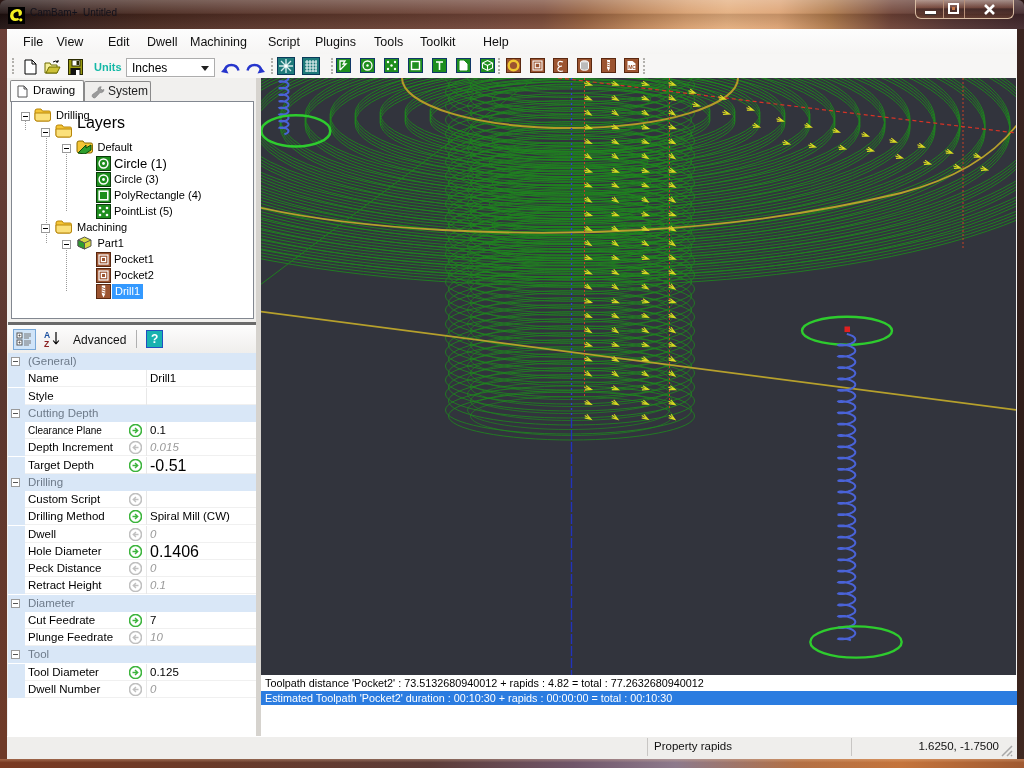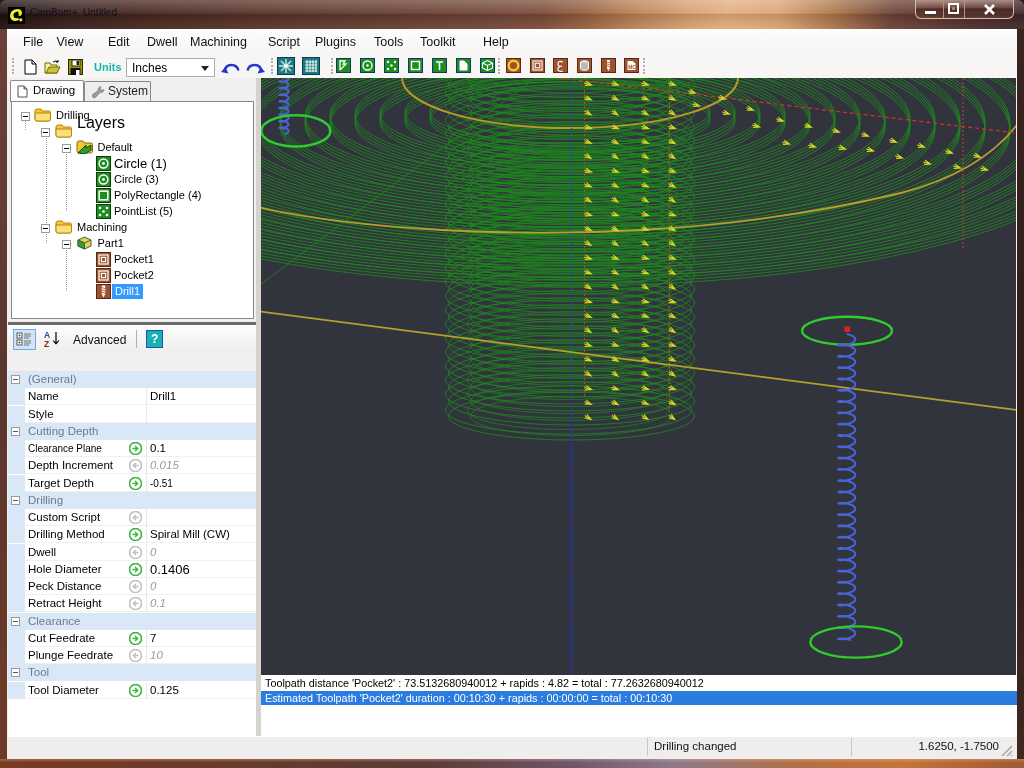--- a/index.html
+++ b/index.html
@@ -282,21 +282,21 @@
       <text x="0" y="8" font-size="8.5" font-weight="bold" fill="#1a50a0" font-family="Liberation Sans">A</text>
       <text x="0" y="17" font-size="8.5" font-weight="bold" fill="#8a2020" font-family="Liberation Sans">Z</text>
       <path d="M12 2 v12 m0 0 l-2.8 -3.5 m2.8 3.5 l2.8 -3.5" stroke="#000" stroke-width="1.2" fill="none"></path>
     </svg></div>
 <div class="abs" style="left:73px;top:333px;font-size:12px;color:#111">Advanced</div>
 <div class="abs" style="left:136px;top:330px;width:1px;height:18px;background:#b0b0b0"></div>
 <div class="abs" style="left:146px;top:330px;width:17px;height:18px;background:#18b2b0;border:1px solid #2050c0">
  <div style="position:absolute;left:4px;top:1px;font-size:12px;font-weight:bold;color:#fff">?</div>
   </div>
 
-<div class="abs" style="left:8px;top:371px;width:248px;height:346px;background:#fff;overflow:hidden">
+<div class="abs" style="left:8px;top:353px;width:248px;height:346px;background:#fff;overflow:hidden">
 <div style="position:absolute;left:0;top:0.0px;width:248px;height:17.25px;background:#d9e7f7"></div>
     <div style="position:absolute;left:3px;top:4.0px;width:9px;height:9px;background:#fff;border:1px solid #9a9a9a;box-sizing:border-box">
       <div style="position:absolute;left:1px;top:3px;width:5px;height:1px;background:#555"></div>
     </div>
     <div style="position:absolute;left:20px;top:0.0px;height:17.25px;line-height:17.5px;font-size:11.5px;color:#6e7b8a">(General)</div>
     <div style="position:absolute;left:0;top:17.2px;width:17px;height:17.25px;background:#d9e7f7"></div>
     <div style="position:absolute;left:17px;top:17.2px;width:231px;height:17.25px;background:#fff;border-bottom:1px solid #f0f0f0;box-sizing:border-box"></div>
     <div style="position:absolute;left:20px;top:17.2px;height:17.25px;line-height:17.5px;font-size:11.5px;color:#000;white-space:nowrap">Name</div>
     <div style="position:absolute;left:142px;top:17.2px;height:17.25px;line-height:17.5px;font-size:11.5px;color:#000;white-space:nowrap">Drill1</div>
     <div style="position:absolute;left:137.5px;top:17.2px;width:1px;height:17.25px;background:#e8e8e8"></div>
@@ -328,21 +328,21 @@
     </svg>
     <div style="position:absolute;left:142px;top:86.2px;height:17.25px;line-height:17.5px;font-size:11.5px;font-style:italic;color:#9a9a9a;white-space:nowrap">0.015</div>
     <div style="position:absolute;left:137.5px;top:86.2px;width:1px;height:17.25px;background:#e8e8e8"></div>
     <div style="position:absolute;left:0;top:103.5px;width:17px;height:17.25px;background:#d9e7f7"></div>
     <div style="position:absolute;left:17px;top:103.5px;width:231px;height:17.25px;background:#fff;border-bottom:1px solid #f0f0f0;box-sizing:border-box"></div>
     <div style="position:absolute;left:20px;top:103.5px;height:17.25px;line-height:17.5px;font-size:11.5px;color:#000;white-space:nowrap">Target Depth</div>
     <svg width="13" height="13" style="position:absolute;left:121px;top:105.5px">
       <circle cx="6.5" cy="6.5" r="6" fill="#fff" stroke="#3cb43c" stroke-width="1.6"></circle>
       <path d="M3.5 6.5 h5 M6 4 l2.7 2.5 L6 9" fill="none" stroke="#3cb43c" stroke-width="1.4"></path>
     </svg>
-    <div style="position:absolute;left:142px;top:103.5px;height:17.25px;line-height:17.5px;font-size:10px;color:#000;white-space:nowrap">-0.51</div>
+    <div style="position:absolute;left:142px;top:103.5px;height:17.25px;line-height:17.5px;font-size:16px;color:#000;white-space:nowrap">-0.51</div>
     <div style="position:absolute;left:137.5px;top:103.5px;width:1px;height:17.25px;background:#e8e8e8"></div>
     <div style="position:absolute;left:0;top:120.8px;width:248px;height:17.25px;background:#d9e7f7"></div>
     <div style="position:absolute;left:3px;top:124.8px;width:9px;height:9px;background:#fff;border:1px solid #9a9a9a;box-sizing:border-box">
       <div style="position:absolute;left:1px;top:3px;width:5px;height:1px;background:#555"></div>
     </div>
     <div style="position:absolute;left:20px;top:120.8px;height:17.25px;line-height:17.5px;font-size:11.5px;color:#6e7b8a">Drilling</div>
     <div style="position:absolute;left:0;top:138.0px;width:17px;height:17.25px;background:#d9e7f7"></div>
     <div style="position:absolute;left:17px;top:138.0px;width:231px;height:17.25px;background:#fff;border-bottom:1px solid #f0f0f0;box-sizing:border-box"></div>
     <div style="position:absolute;left:20px;top:138.0px;height:17.25px;line-height:17.5px;font-size:11.5px;color:#000;white-space:nowrap">Custom Script</div>
     <svg width="13" height="13" style="position:absolute;left:121px;top:140.0px">
@@ -369,21 +369,21 @@
     </svg>
     <div style="position:absolute;left:142px;top:172.5px;height:17.25px;line-height:17.5px;font-size:11.5px;font-style:italic;color:#9a9a9a;white-space:nowrap">0</div>
     <div style="position:absolute;left:137.5px;top:172.5px;width:1px;height:17.25px;background:#e8e8e8"></div>
     <div style="position:absolute;left:0;top:189.8px;width:17px;height:17.25px;background:#d9e7f7"></div>
     <div style="position:absolute;left:17px;top:189.8px;width:231px;height:17.25px;background:#fff;border-bottom:1px solid #f0f0f0;box-sizing:border-box"></div>
     <div style="position:absolute;left:20px;top:189.8px;height:17.25px;line-height:17.5px;font-size:11.5px;color:#000;white-space:nowrap">Hole Diameter</div>
     <svg width="13" height="13" style="position:absolute;left:121px;top:191.8px">
       <circle cx="6.5" cy="6.5" r="6" fill="#fff" stroke="#3cb43c" stroke-width="1.6"></circle>
       <path d="M3.5 6.5 h5 M6 4 l2.7 2.5 L6 9" fill="none" stroke="#3cb43c" stroke-width="1.4"></path>
     </svg>
-    <div style="position:absolute;left:142px;top:189.8px;height:17.25px;line-height:17.5px;font-size:13px;color:#000;white-space:nowrap">0.1406</div>
+    <div style="position:absolute;left:142px;top:189.8px;height:17.25px;line-height:17.5px;font-size:16px;color:#000;white-space:nowrap">0.1406</div>
     <div style="position:absolute;left:137.5px;top:189.8px;width:1px;height:17.25px;background:#e8e8e8"></div>
     <div style="position:absolute;left:0;top:207.0px;width:17px;height:17.25px;background:#d9e7f7"></div>
     <div style="position:absolute;left:17px;top:207.0px;width:231px;height:17.25px;background:#fff;border-bottom:1px solid #f0f0f0;box-sizing:border-box"></div>
     <div style="position:absolute;left:20px;top:207.0px;height:17.25px;line-height:17.5px;font-size:11.5px;color:#000;white-space:nowrap">Peck Distance</div>
     <svg width="13" height="13" style="position:absolute;left:121px;top:209.0px">
       <circle cx="6.5" cy="6.5" r="6" fill="#fff" stroke="#c0c0c0" stroke-width="1.6"></circle>
       <path d="M9.5 6.5 h-5 M7 4 L4.3 6.5 L7 9" fill="none" stroke="#c0c0c0" stroke-width="1.4"></path>
     </svg>
     <div style="position:absolute;left:142px;top:207.0px;height:17.25px;line-height:17.5px;font-size:11.5px;font-style:italic;color:#9a9a9a;white-space:nowrap">0</div>
     <div style="position:absolute;left:137.5px;top:207.0px;width:1px;height:17.25px;background:#e8e8e8"></div>
@@ -393,21 +393,21 @@
     <svg width="13" height="13" style="position:absolute;left:121px;top:226.2px">
       <circle cx="6.5" cy="6.5" r="6" fill="#fff" stroke="#c0c0c0" stroke-width="1.6"></circle>
       <path d="M9.5 6.5 h-5 M7 4 L4.3 6.5 L7 9" fill="none" stroke="#c0c0c0" stroke-width="1.4"></path>
     </svg>
     <div style="position:absolute;left:142px;top:224.2px;height:17.25px;line-height:17.5px;font-size:11.5px;font-style:italic;color:#9a9a9a;white-space:nowrap">0.1</div>
     <div style="position:absolute;left:137.5px;top:224.2px;width:1px;height:17.25px;background:#e8e8e8"></div>
     <div style="position:absolute;left:0;top:241.5px;width:248px;height:17.25px;background:#d9e7f7"></div>
     <div style="position:absolute;left:3px;top:245.5px;width:9px;height:9px;background:#fff;border:1px solid #9a9a9a;box-sizing:border-box">
       <div style="position:absolute;left:1px;top:3px;width:5px;height:1px;background:#555"></div>
     </div>
-    <div style="position:absolute;left:20px;top:241.5px;height:17.25px;line-height:17.5px;font-size:11.5px;color:#6e7b8a">Clearance</div>
+    <div style="position:absolute;left:20px;top:241.5px;height:17.25px;line-height:17.5px;font-size:11.5px;color:#6e7b8a">Diameter</div>
     <div style="position:absolute;left:0;top:258.8px;width:17px;height:17.25px;background:#d9e7f7"></div>
     <div style="position:absolute;left:17px;top:258.8px;width:231px;height:17.25px;background:#fff;border-bottom:1px solid #f0f0f0;box-sizing:border-box"></div>
     <div style="position:absolute;left:20px;top:258.8px;height:17.25px;line-height:17.5px;font-size:11.5px;color:#000;white-space:nowrap">Cut Feedrate</div>
     <svg width="13" height="13" style="position:absolute;left:121px;top:260.8px">
       <circle cx="6.5" cy="6.5" r="6" fill="#fff" stroke="#3cb43c" stroke-width="1.6"></circle>
       <path d="M3.5 6.5 h5 M6 4 l2.7 2.5 L6 9" fill="none" stroke="#3cb43c" stroke-width="1.4"></path>
     </svg>
     <div style="position:absolute;left:142px;top:258.8px;height:17.25px;line-height:17.5px;font-size:11.5px;color:#000;white-space:nowrap">7</div>
     <div style="position:absolute;left:137.5px;top:258.8px;width:1px;height:17.25px;background:#e8e8e8"></div>
     <div style="position:absolute;left:0;top:276.0px;width:17px;height:17.25px;background:#d9e7f7"></div>
@@ -998,16 +998,16 @@
 </div>
 
 <div class="abs" style="left:261px;top:675px;width:756px;height:61px;background:#fff"></div>
 <div class="abs" style="left:265px;top:677px;font-size:10.8px;color:#000;white-space:nowrap">Toolpath distance 'Pocket2' : 73.5132680940012 + rapids : 4.82 = total : 77.2632680940012</div>
 <div class="abs" style="left:261px;top:690.5px;width:756px;height:14px;background:#2b7ce0"></div>
 <div class="abs" style="left:265px;top:691.5px;font-size:10.8px;color:#fff;white-space:nowrap">Estimated Toolpath 'Pocket2' duration : 00:10:30 + rapids : 00:00:00 = total : 00:10:30</div>
 
 <div class="abs" style="left:7px;top:736px;width:1010px;height:23px;background:#efeeec;border-top:1px solid #fff"></div>
 <div class="abs" style="left:647px;top:738px;width:1px;height:18px;background:#c8c6c4"></div>
 <div class="abs" style="left:851px;top:738px;width:1px;height:18px;background:#c8c6c4"></div>
-<div class="abs" style="left:654px;top:740px;font-size:11.5px;color:#111">Drilling changed</div>
+<div class="abs" style="left:654px;top:740px;font-size:11.5px;color:#111">Property rapids</div>
 <div class="abs" style="left:851px;top:740px;width:148px;font-size:11.5px;color:#111;text-align:right">1.6250, -1.7500</div>
 <svg width="14" height="14" class="abs" style="left:1000px;top:744px">
     <path d="M12 2 L2 12 M12 7 L7 12 M12 11 L11 12" stroke="#a8a8a8" stroke-width="1.5"></path>
   </svg>
 </body></html>

